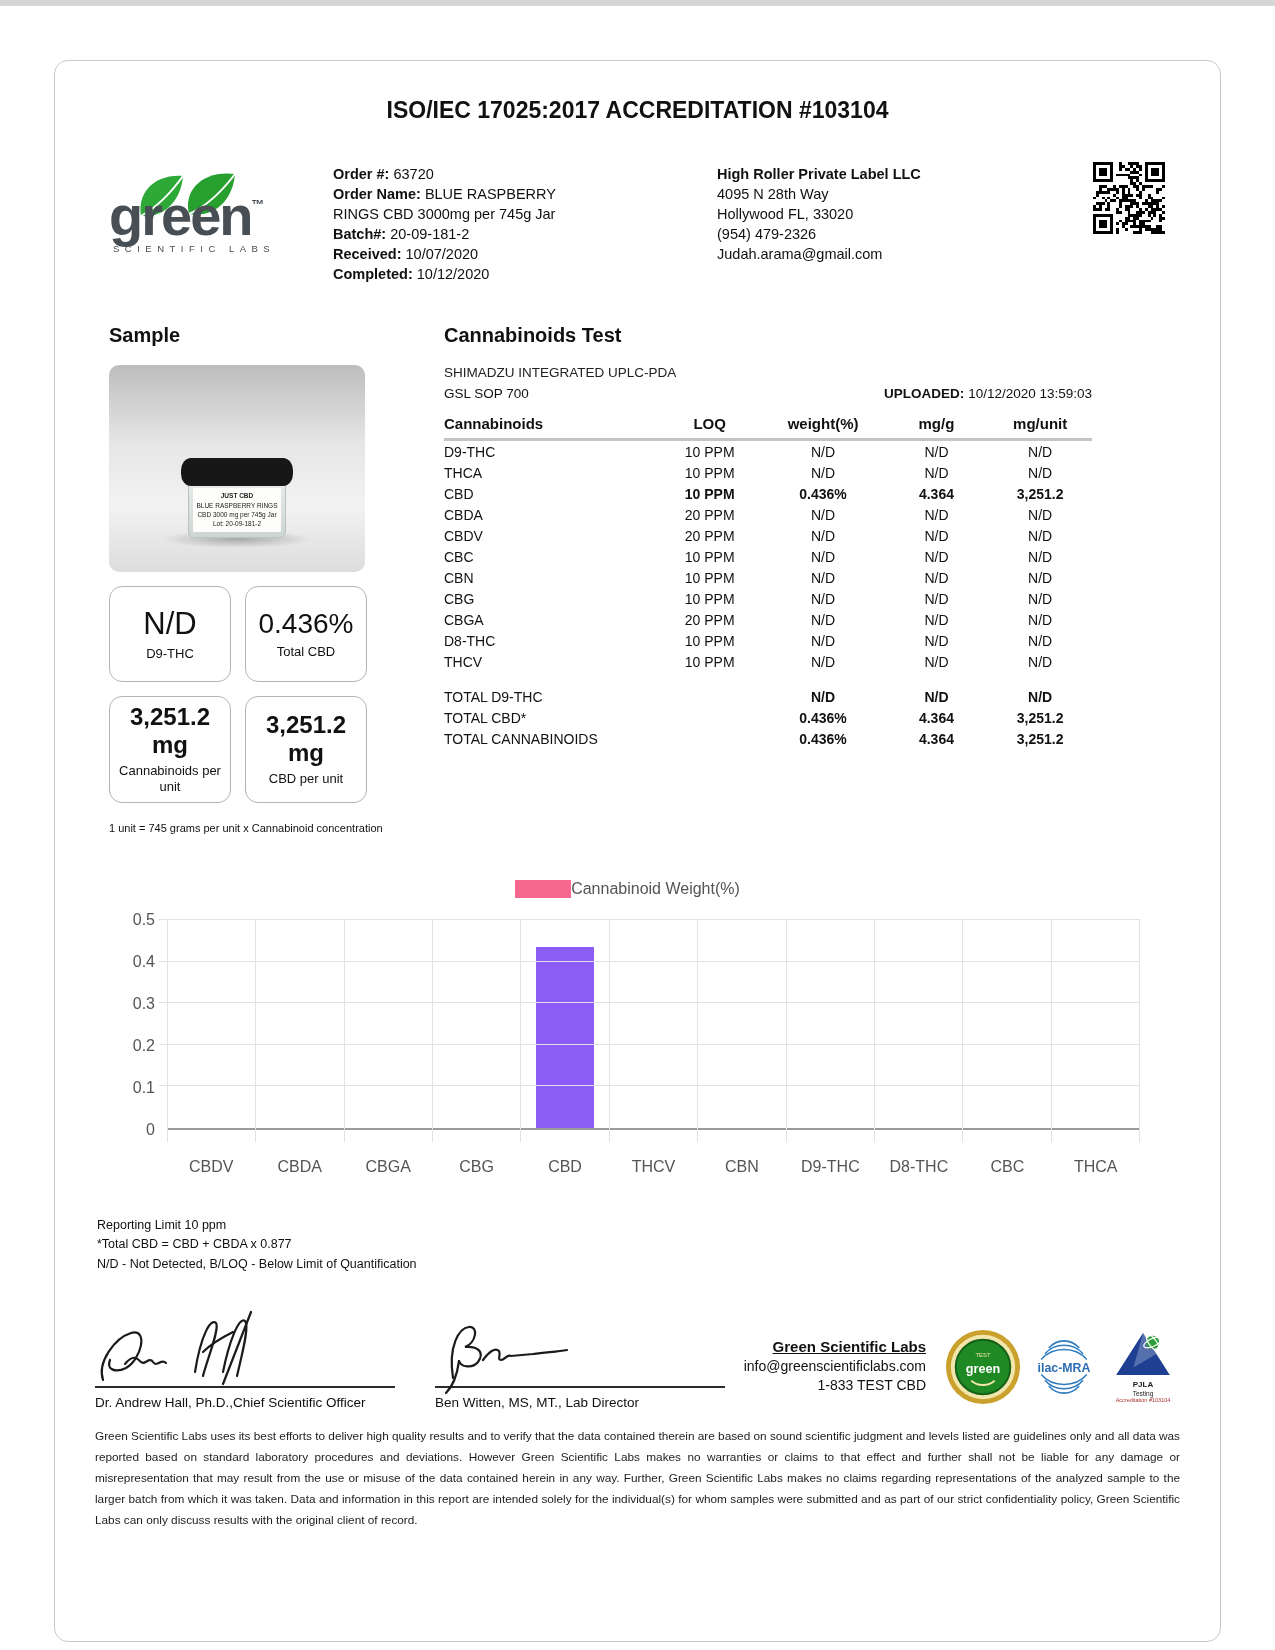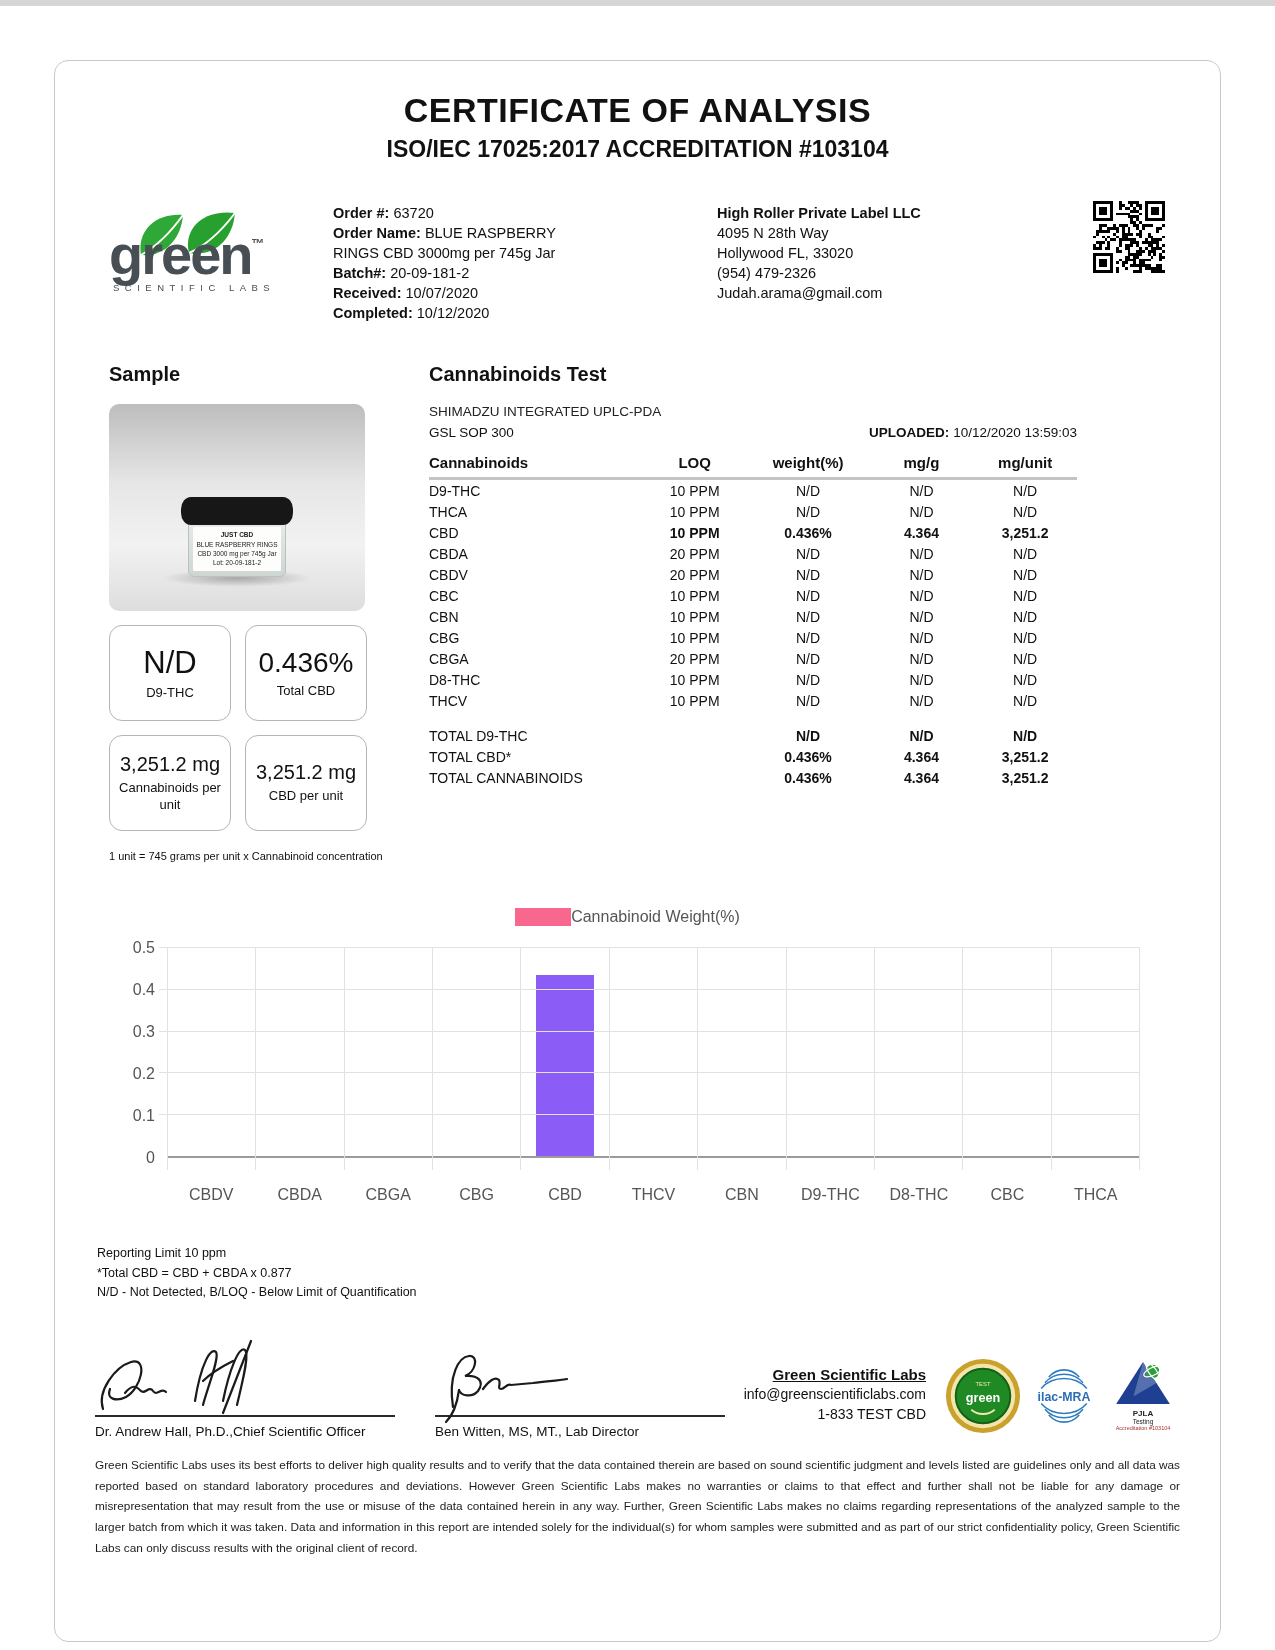--- a/index.html
+++ b/index.html
@@ -19,21 +19,21 @@
   .info-row { display: flex; margin-top: 38px; padding: 0 14px; align-items: flex-start; }
   .brand { width: 212px; position: relative; padding-top: 6px; }
   .brand-leaves { display: block; margin-left: 28px; }
   .brand-word { font-size: 56px; font-weight: bold; color: #474e54; line-height: .8; letter-spacing: -2px; margin-top: -26px; }
   .brand-tm { font-size: 13px; vertical-align: 26px; letter-spacing: 0; color: #474e54; }
   .brand-sub { font-size: 9.5px; letter-spacing: 5.5px; color: #474e54; margin-top: 4px; margin-left: 4px; }
   .order-block { width: 272px; margin-left: 12px; font-size: 14.5px; line-height: 1.38; padding-top: 2px; }
   .client-block { width: 280px; margin-left: 112px; font-size: 14.5px; line-height: 1.38; padding-top: 2px; }
   .qr { margin-left: 96px; width: 72px; height: 72px; }
   
-  .main-row { display: flex; margin-top: 40px; padding: 0 14px; }
+  .main-row { display: flex; margin-top: 40px; padding: 0 14px; gap: 15px; }
   .left-col { width: 306px; flex: none; }
   .right-col { flex: 1; padding-left: 14px; }
   h3.section { font-size: 20px; font-weight: bold; }
   
   .photo {
     margin-top: 18px; width: 256px; height: 207px; border-radius: 10px;
     background: linear-gradient(180deg,#bdbdbd 0%,#e6e6e6 38%,#f2f2f2 68%,#dddddd 100%);
     position: relative; overflow: hidden;
   }
   .jar { position: absolute; left: 50%; bottom: 34px; transform: translateX(-50%); width: 112px; }
@@ -49,21 +49,21 @@
   .jar-label { background: #fdfdfb; width: 88px; padding: 3px 1px; text-align: center;
     font-size: 6.5px; line-height: 1.45; color: #222; border-radius: 1px; }
   .jar-label .l1 { font-weight: bold; }
   
   .boxes { margin-top: 14px; display: grid; grid-template-columns: 122px 122px; gap: 14px; }
   .rbox { border: 1px solid #b5b5b5; border-radius: 13px; min-height: 96px;
     display: flex; flex-direction: column; align-items: center; justify-content: center;
     text-align: center; padding: 6px 4px; }
   .rbox .val-big { font-size: 31px; }
   .rbox .val-mid { font-size: 28px; }
-  .rbox .val-sm  { font-size: 20px; }
+  .rbox .val-sm  { font-size: 24px; font-weight: bold; }
   .rbox .lbl { font-size: 13px; margin-top: 4px; line-height: 1.25; }
   .unit-note { margin-top: 18px; font-size: 11px; line-height: 1.4; width: 280px; }
   
   .method-line { margin-top: 18px; font-size: 13.5px; color: #222; }
   .sop-row { display: flex; justify-content: space-between; width: 648px; font-size: 13.5px; margin-top: 6px; }
   .uploaded b { font-weight: bold; }
   table.cann { width: 648px; border-collapse: collapse; margin-top: 10px; }
   table.cann th { font-size: 15px; font-weight: bold; text-align: center; padding: 4px 0 6px;
     border-bottom: 3px solid #c4c4c4; }
   table.cann th:first-child { text-align: left; }
@@ -111,21 +111,20 @@
   .disclaimer { margin-top: 16px; font-size: 11.8px; line-height: 1.78; color: #1c1c1c;
     text-align: justify; }
 </style>
 </head>
 <body>
 
 <div class="top-strip"></div>
 
 <div class="doc">
 
-  <div class="title">CERTIFICATE OF ANALYSIS</div>
   <div class="subtitle">ISO/IEC 17025:2017 ACCREDITATION #103104</div>
 
   <div class="info-row">
     <div class="brand">
       <svg class="brand-leaves" width="120" height="52" viewBox="0 0 120 52">
         <path d="M4,48 C0,26 16,6 46,8 C44,32 28,50 4,48 Z" fill="#2EA836"></path>
         <path d="M52,46 C46,22 66,2 98,6 C96,30 80,50 52,46 Z" fill="#27a02f"></path>
         <path d="M46,8 C36,22 22,38 4,48" stroke="#ffffff" stroke-width="2" fill="none"></path>
         <path d="M98,6 C86,22 70,38 52,46" stroke="#ffffff" stroke-width="2" fill="none"></path>
       </svg>
@@ -412,21 +411,21 @@
         </div>
       </div>
 
       <div class="unit-note">1 unit = 745 grams per unit x Cannabinoid concentration</div>
     </div>
 
     <div class="right-col">
       <h3 class="section">Cannabinoids Test</h3>
       <div class="method-line">SHIMADZU INTEGRATED UPLC-PDA</div>
       <div class="sop-row">
-        <span>GSL SOP 300</span>
+        <span>GSL SOP 700</span>
         <span class="uploaded"><b>UPLOADED:</b> <span>10/12/2020 13:59:03</span></span>
       </div>
       <table class="cann">
         <colgroup>
             <col style="width:33%">
             <col style="width:16%">
             <col style="width:19%">
             <col style="width:16%">
             <col style="width:16%">
           </colgroup>

